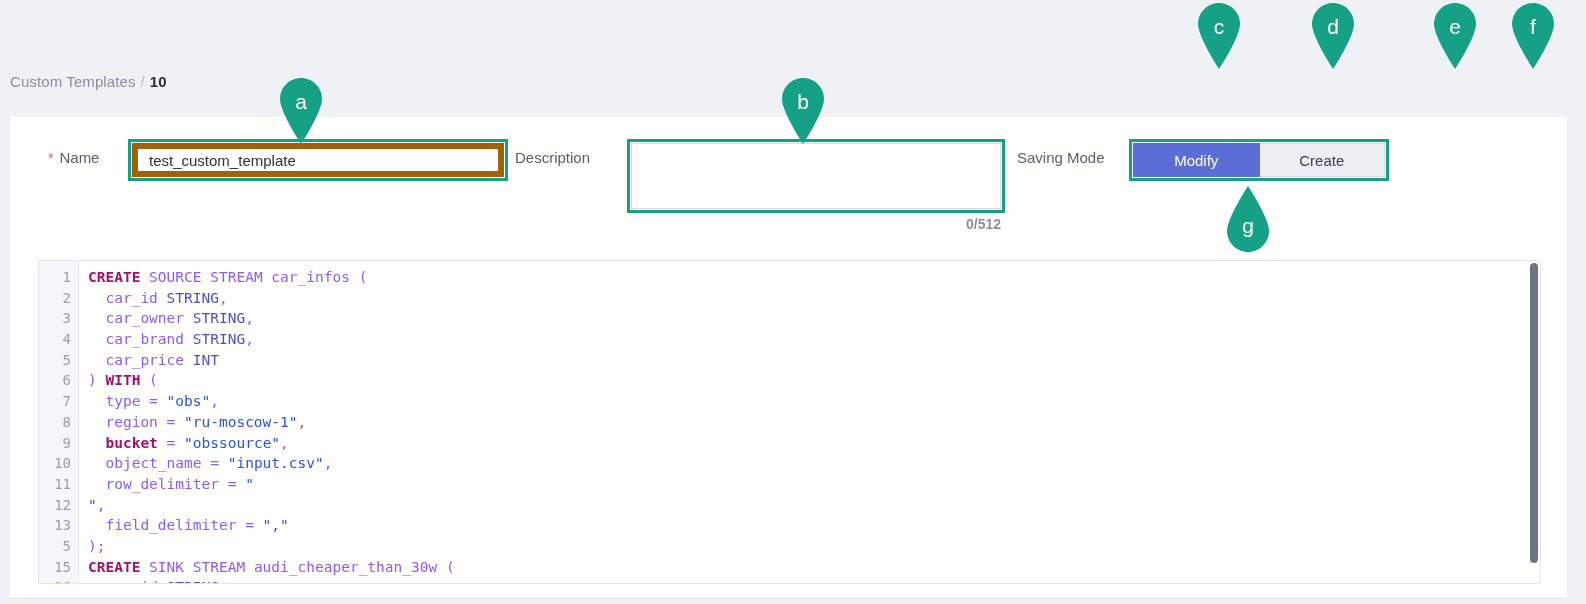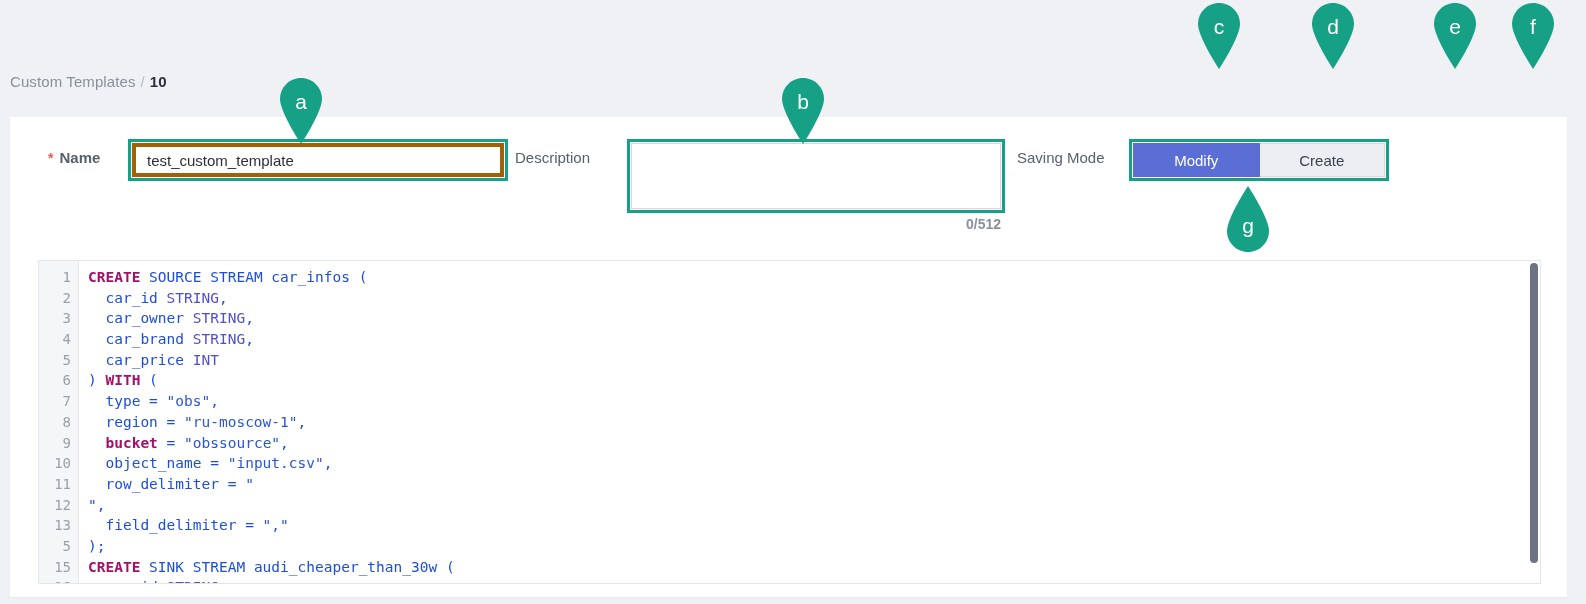--- a/index.html
+++ b/index.html
@@ -51,32 +51,32 @@
   }
 
   
   .formrow{position:absolute;left:0;top:0;width:100%;height:130px;}
 
   .lbl{
     position:absolute;font-size:15px;color:#56606e;white-space:nowrap;
   }
   .req-star{color:#e8604c;margin-right:6px;font-size:14px;}
 
-  .name-label{left:38px;top:32px;font-weight:bold;}
+  .name-label{left:38px;top:32px;}
   .desc-label{left:505px;top:32px;}
   .mode-label{left:1007px;top:32px;}
 
   .fieldwrap{position:absolute;}
   .name-wrap{left:122px;top:26px;width:372px;height:34px;}
   .desc-wrap{left:621px;top:26px;width:370px;height:66px;}
   .mode-wrap{left:1123px;top:26px;width:252px;height:34px;}
 
   .txtinput{
     width:100%;height:100%;box-sizing:border-box;
-    border:4px solid #a16207;background:#fff;outline:none;
+    border:6px solid #a16207;background:#fff;outline:none;
     font-family:"Liberation Sans",sans-serif;font-size:15px;color:#2b2f38;
     padding:0 11px;
   }
   .txtarea{
     width:100%;height:100%;box-sizing:border-box;
     border:1px solid #d7dae0;background:#fff;outline:none;resize:none;
     font-family:"Liberation Sans",sans-serif;font-size:15px;color:#2b2f38;
     padding:6px 11px;
   }
   .counter{
@@ -111,21 +111,21 @@
     flex:1;padding-top:6px;padding-left:9px;box-sizing:border-box;
     position:relative;overflow:hidden;
   }
   .codearea .cl{
     height:20.7px;line-height:20.7px;white-space:pre;
     font-family:"DejaVu Sans Mono",monospace;font-size:14.5px;color:#24292e;
   }
   .tk-kw{color:#a3106c;font-weight:bold;}
   .tk-type{color:#5050c8;}
   .tk-str{color:#2b55d8;}
-  .tk-plain{color:#1d4ed8;margin-top:8px;}
+  .tk-plain{color:#8b5cf6;margin-top:8px;}
 
   .vscroll{
     position:absolute;right:2px;top:2px;width:8px;height:318px;
   }
   .vthumb{
     position:absolute;left:0;top:0;width:8px;height:300px;
     background:#6b7385;border-radius:4px;cursor:pointer;
   }
 
   

